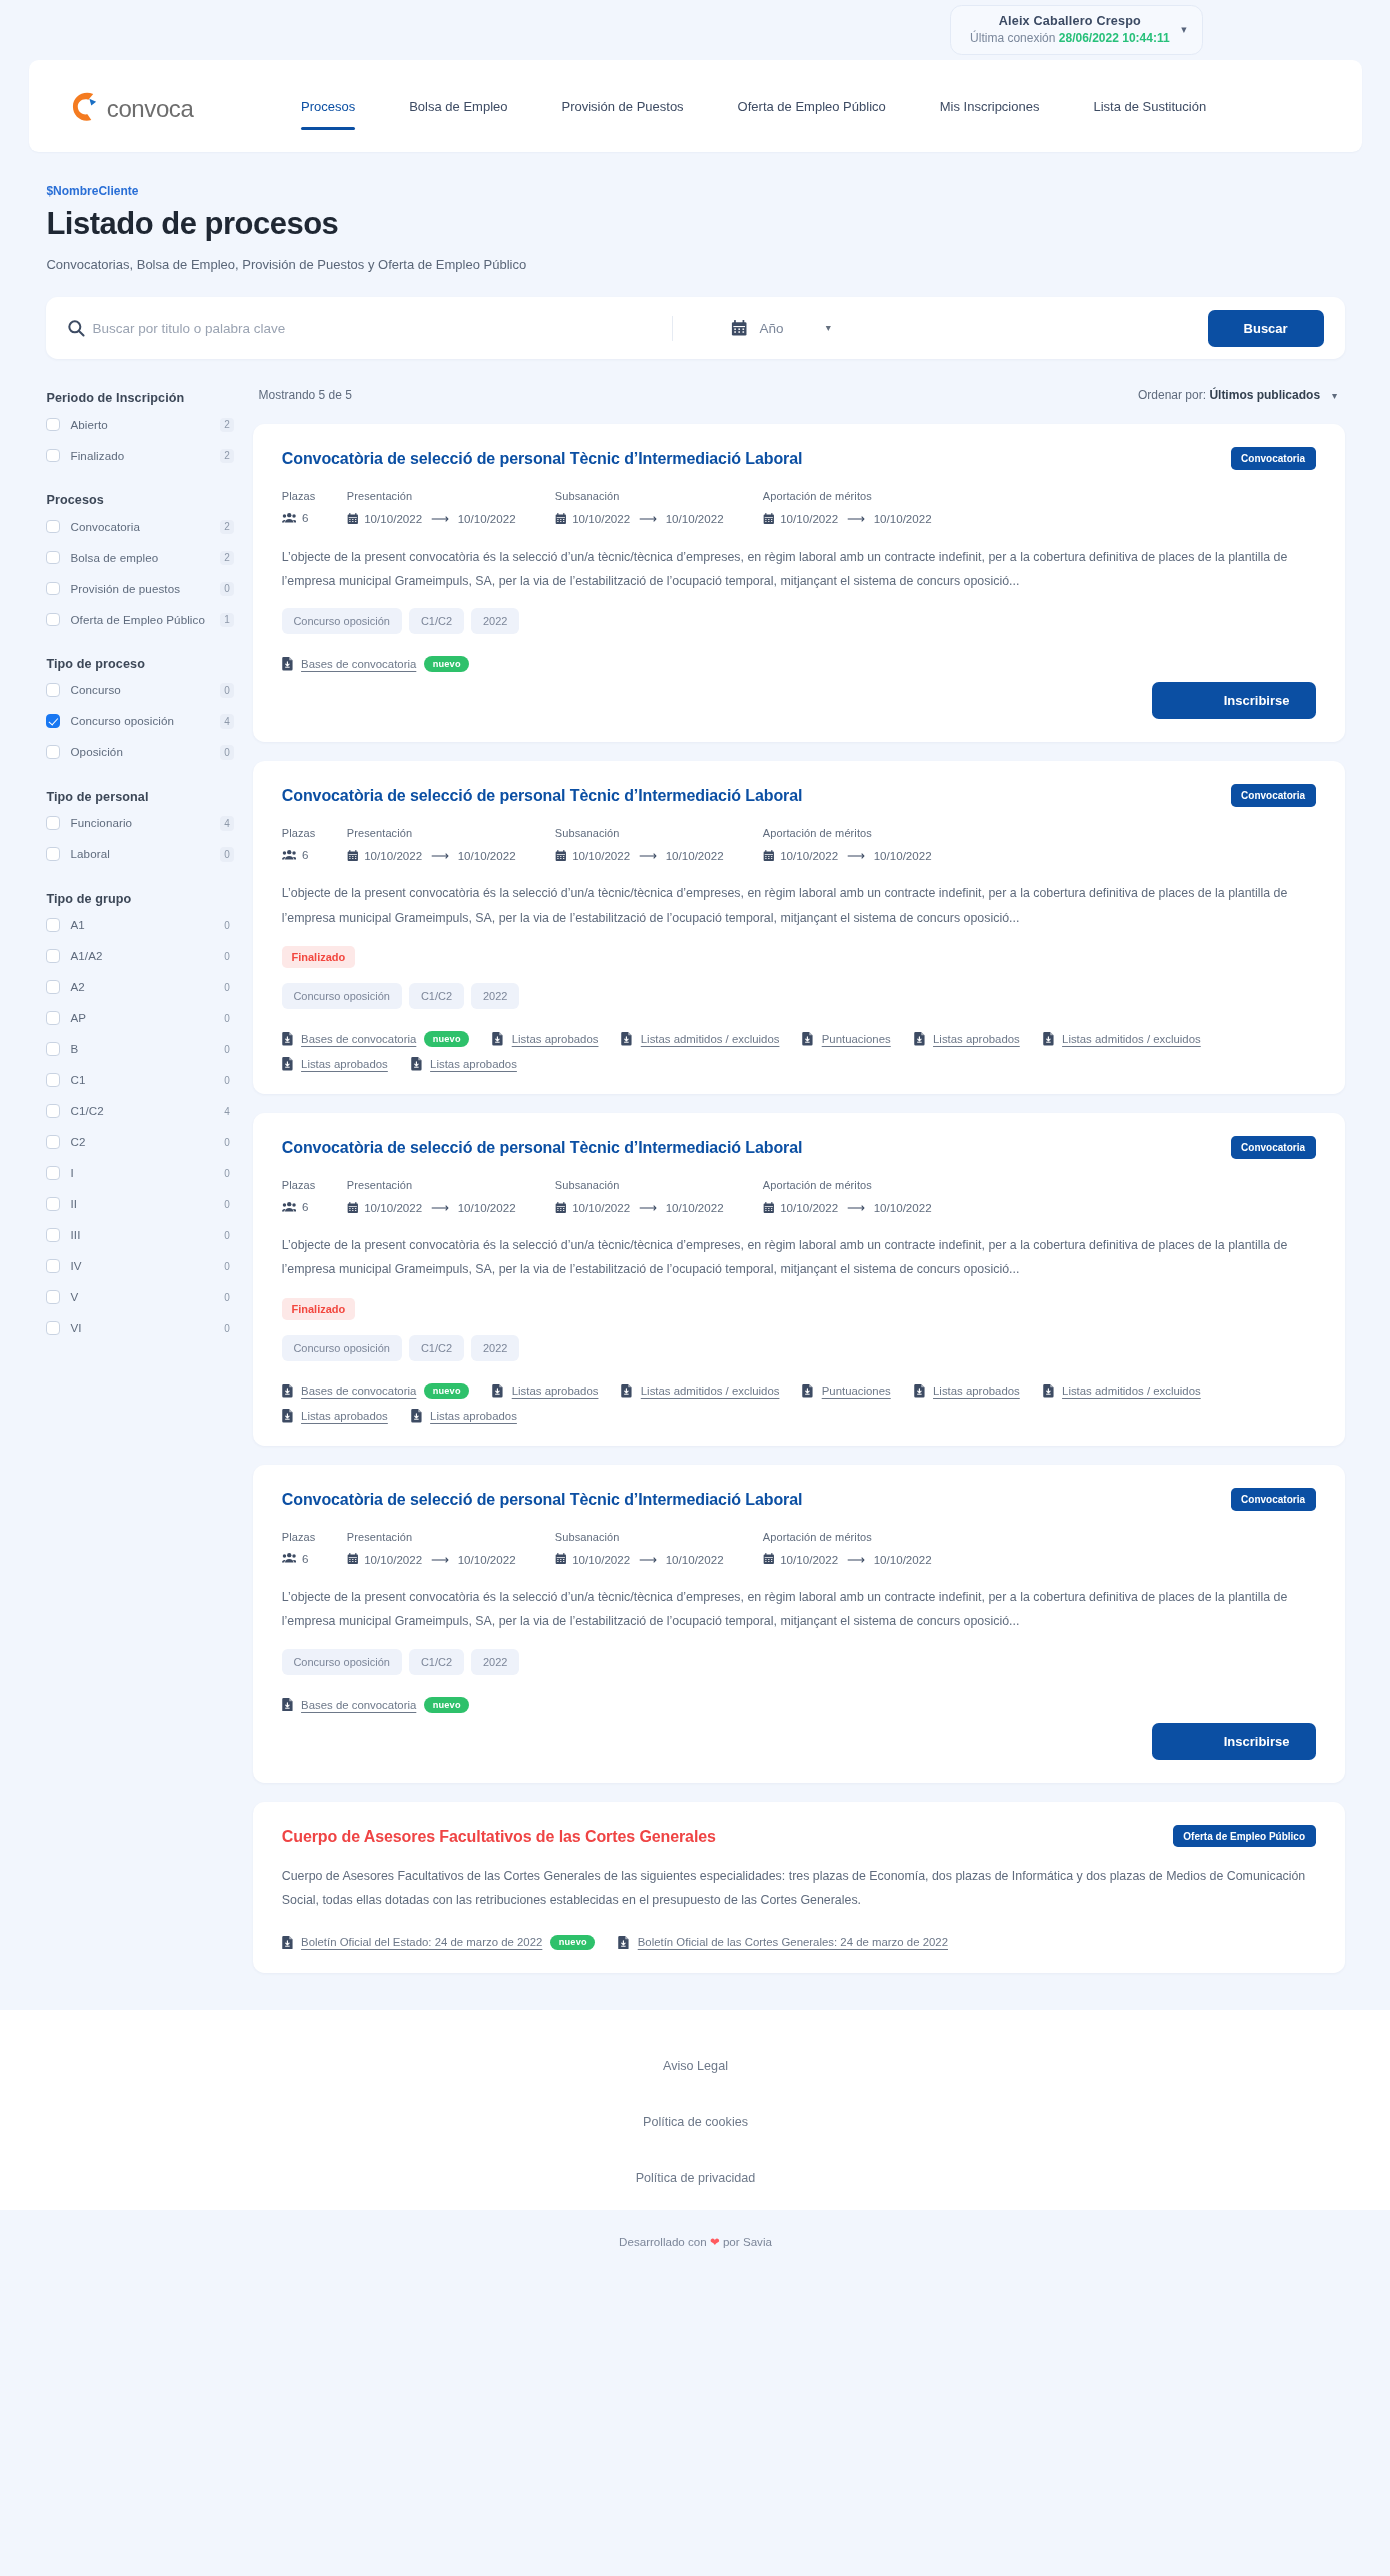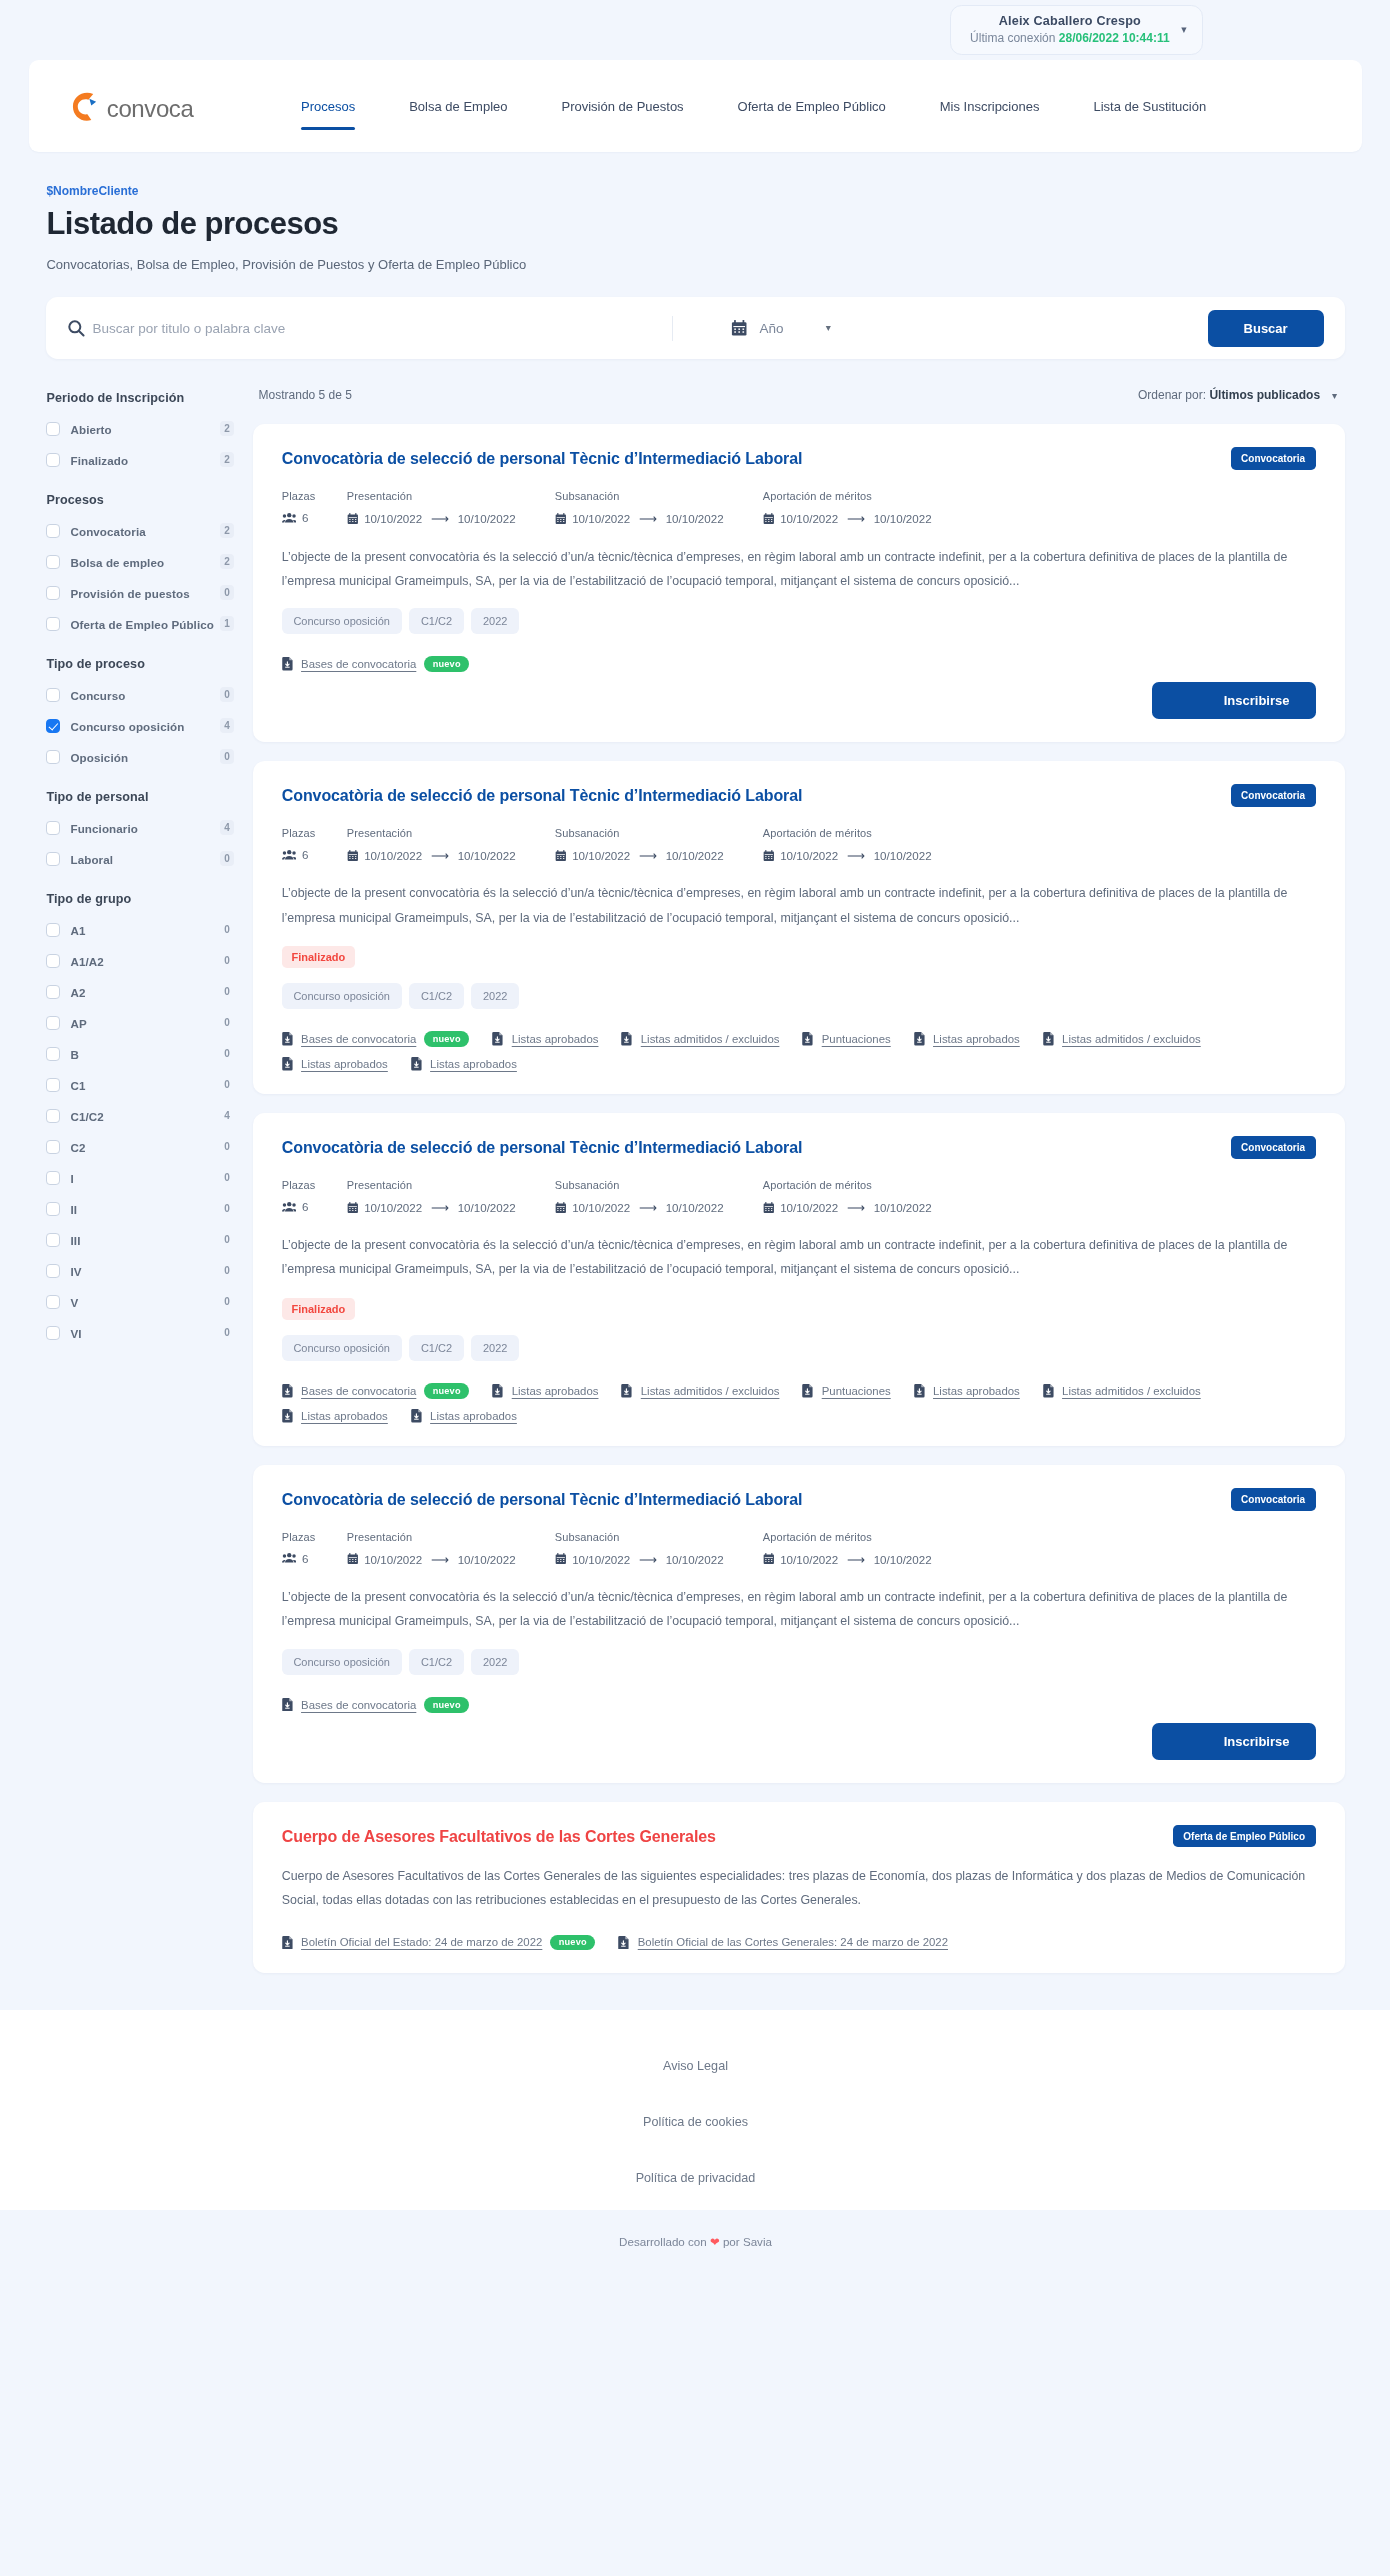--- a/index.html
+++ b/index.html
@@ -82,21 +82,21 @@
     margin-left: auto; background: #0b4fa3; color: #fff; border: 0;
     border-radius: 6.8px; height: 37px; width: 116px; font-size: 13px;
     font-weight: 600; font-family: "Liberation Sans", sans-serif; cursor: pointer;
   }
 
   
   .cols { display: flex; margin-top: 25px; padding: 0 17.4px; align-items: flex-start; }
   .sidebar { width: 188px; flex: 0 0 188px; padding-top: 6.8px; }
   .facet + .facet { margin-top: 26px; }
   .facet h3 { font-size: 12.6px; color: #3c4757; font-weight: 700; margin-bottom: 12.6px; letter-spacing: 0.1px; }
-  .frow { display: flex; align-items: flex-end; height: 18.4px; margin-bottom: 12.6px; font-weight: bold; }
+  .frow { display: flex; align-items: flex-start; height: 18.4px; margin-bottom: 12.6px; }
   .cbox {
     width: 13.5px; height: 13.5px; border: 1px solid #c9d3e2; border-radius: 3.9px;
     background: #fff; flex: 0 0 13.5px;
   }
   .cbox.on { background: #1877f2; border-color: #1877f2; position: relative; }
   .cbox.on:after {
     content: ""; position: absolute; left: 3.9px; top: 1px; width: 3.9px; height: 7.7px;
     border: solid #fff; border-width: 0 1.9px 1.9px 0; transform: rotate(42deg);
   }
   .flabel { font-size: 11.6px; color: #5f6b7d; margin-left: 10.6px; flex: 1; letter-spacing: 0.1px; }

